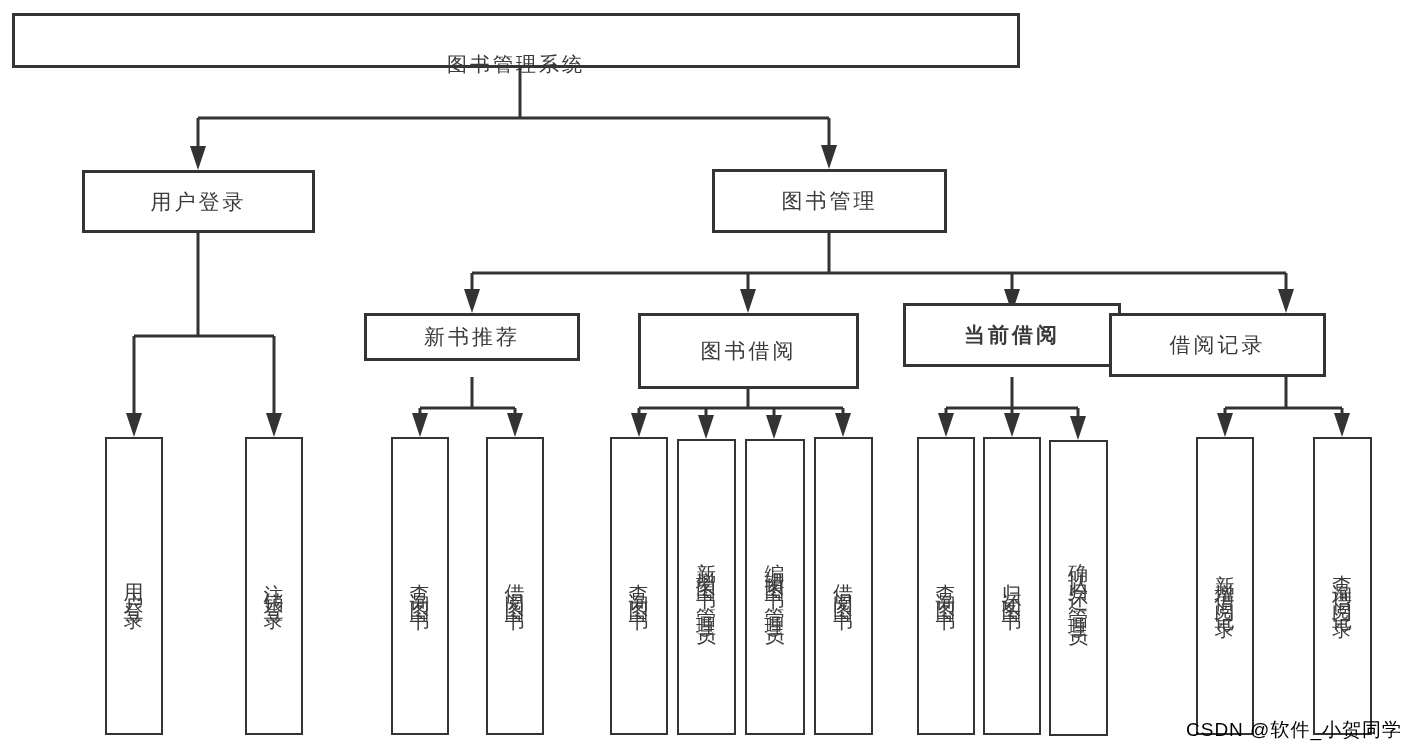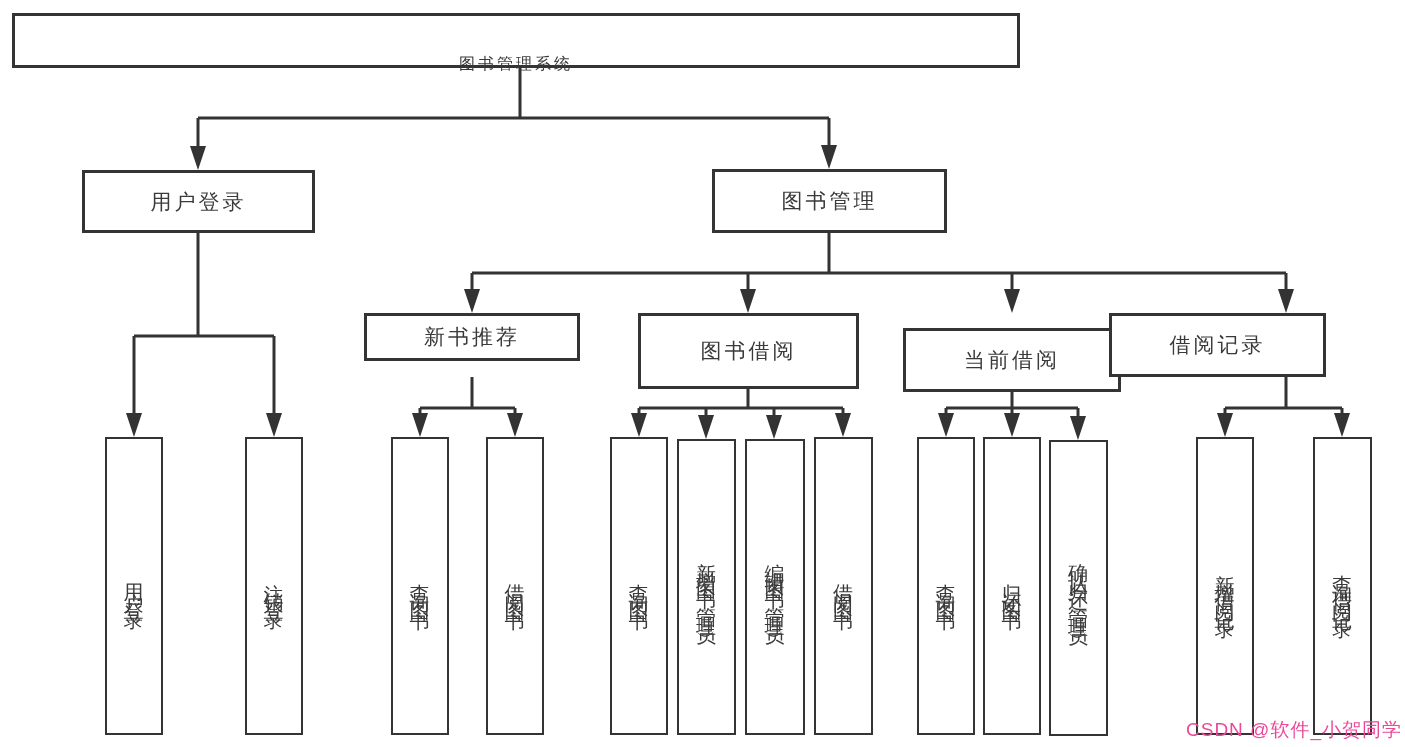--- a/index.html
+++ b/index.html
@@ -31,41 +31,41 @@
     align-items: center;
     justify-content: center;
     color: #3a3a3a;
   }
   .box.h span {
     font-size: 21px;
     letter-spacing: 3px;
     white-space: nowrap;
   }
   .box.root span {
-    font-size: 16px;
+    font-size: 20px;
     letter-spacing: 3px;
     margin-top: 48px;
   }
   .box.leaf {
     border-width: 2.5px;
   }
   .box.leaf span {
     writing-mode: vertical-rl;
     text-orientation: mixed;
     font-size: 20px;
     letter-spacing: 9px;
     line-height: 1;
     white-space: nowrap;
   }
   .watermark {
     position: absolute;
     left: 1186px;
     top: 717px;
     font-size: 19px;
-    color: #ec4899;
+    color: #000000;
     letter-spacing: 1px;
     white-space: nowrap;
     z-index: 5;
   }
 </style>
 </head>
 <body>
 
 <div class="canvas">
 
@@ -127,21 +127,21 @@
   <div class="box h" style="left:712px; top:169px; width:235px; height:64px;">
     <span>图书管理</span>
   </div>
 
   <div class="box h" style="left:364px; top:313px; width:216px; height:48px;">
     <span>新书推荐</span>
   </div>
   <div class="box h" style="left:638px; top:313px; width:221px; height:76px;">
     <span>图书借阅</span>
   </div>
-  <div class="box h" style="left:903px; top:328px; width:218px; height:64px;">
+  <div class="box h" style="left:903px; top:303px; width:218px; height:64px;font-weight:bold;">
     <span>当前借阅</span>
   </div>
   <div class="box h" style="left:1109px; top:313px; width:217px; height:64px;justify-content:center;">
     <span>借阅记录</span>
   </div>
 
   <div class="box leaf" style="left:105px; top:437px; width:58px; height:298px;">
     <span>用户登录</span>
   </div>
   <div class="box leaf" style="left:245px; top:437px; width:58px; height:298px;">

